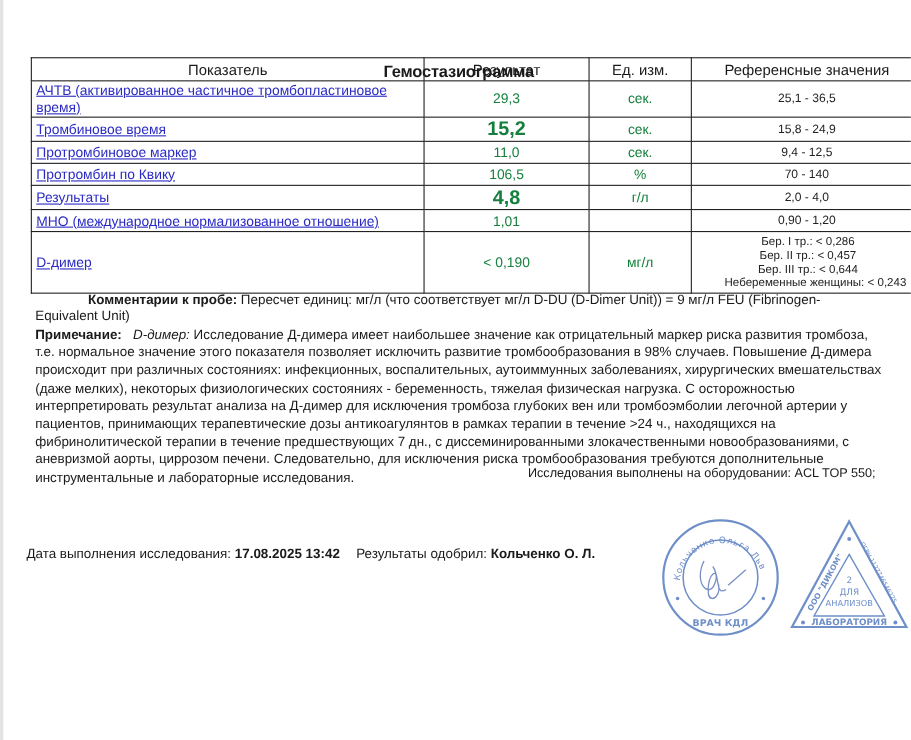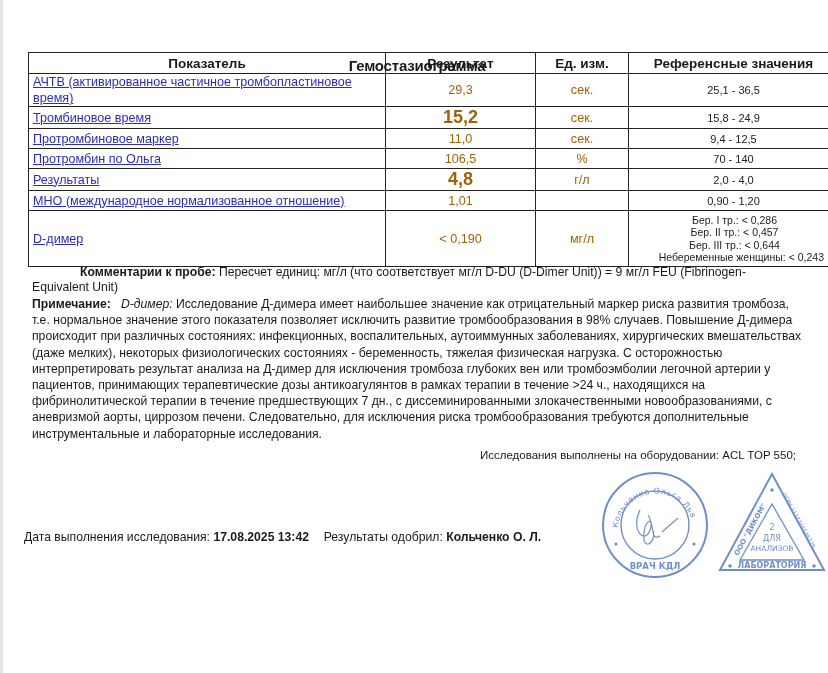--- a/index.html
+++ b/index.html
@@ -40,34 +40,34 @@
       border-collapse: collapse;
       table-layout: fixed;
       font-size: 12.6px;
     }
     table.results th, table.results td {
       border: 1px solid #222;
       padding: 0 4px;
       vertical-align: middle;
     }
     table.results th {
-      font-weight: bold;
+      font-weight: normal;
       font-size: 13.5px;
       height: 20px;
       text-align: center;
     }
     td.name {
       color: #2b2bc4;
       text-align: left;
       line-height: 16px;
       text-decoration: underline;
     }
     td.val, td.unit {
       text-align: center;
-      color: #a16207;
+      color: #15803d;
     }
     td.ref {
       text-align: center;
       font-size: 11px;
       color: #222;
     }
     td.val.bold { font-weight: bold; font-size: 18px; }
     tr.r-achtv td { height: 32px; }
     tr.r-std td { height: 19px; }
     tr.r-dd td { height: 55px; }
@@ -90,30 +90,29 @@
       left: 32px;
       top: 296px;
       width: 770px;
       font-size: 12.2px;
       line-height: 16.2px;
     }
     .note i { font-style: italic; }
     .equipment {
       position: absolute;
       right: 32px;
-      top: 449px;
+      top: 425px;
       font-size: 11.5px;
     }
     .footer {
       position: absolute;
       left: 24px;
       top: 496px;
       font-size: 12.2px;
       white-space: nowrap;
-      margin-top: 34px;
     }
     .footer b { font-weight: bold; }
     .footer .gap { display: inline-block; width: 8px; }
 
     .stamp-round {
       position: absolute;
       left: 600px;
       top: 470px;
       width: 110px;
       height: 110px;
@@ -161,21 +160,21 @@
       <td class="unit">сек.</td>
       <td class="ref">15,8 - 24,9</td>
     </tr>
     <tr class="r-std">
       <td class="name">Протромбиновое маркер</td>
       <td class="val">11,0</td>
       <td class="unit">сек.</td>
       <td class="ref">9,4 - 12,5</td>
     </tr>
     <tr class="r-std">
-      <td class="name">Протромбин по Ольга</td>
+      <td class="name">Протромбин по Квику</td>
       <td class="val">106,5</td>
       <td class="unit">%</td>
       <td class="ref">70 - 140</td>
     </tr>
     <tr class="r-std">
       <td class="name">Результаты</td>
       <td class="val bold">4,8</td>
       <td class="unit">г/л</td>
       <td class="ref">2,0 - 4,0</td>
     </tr>

